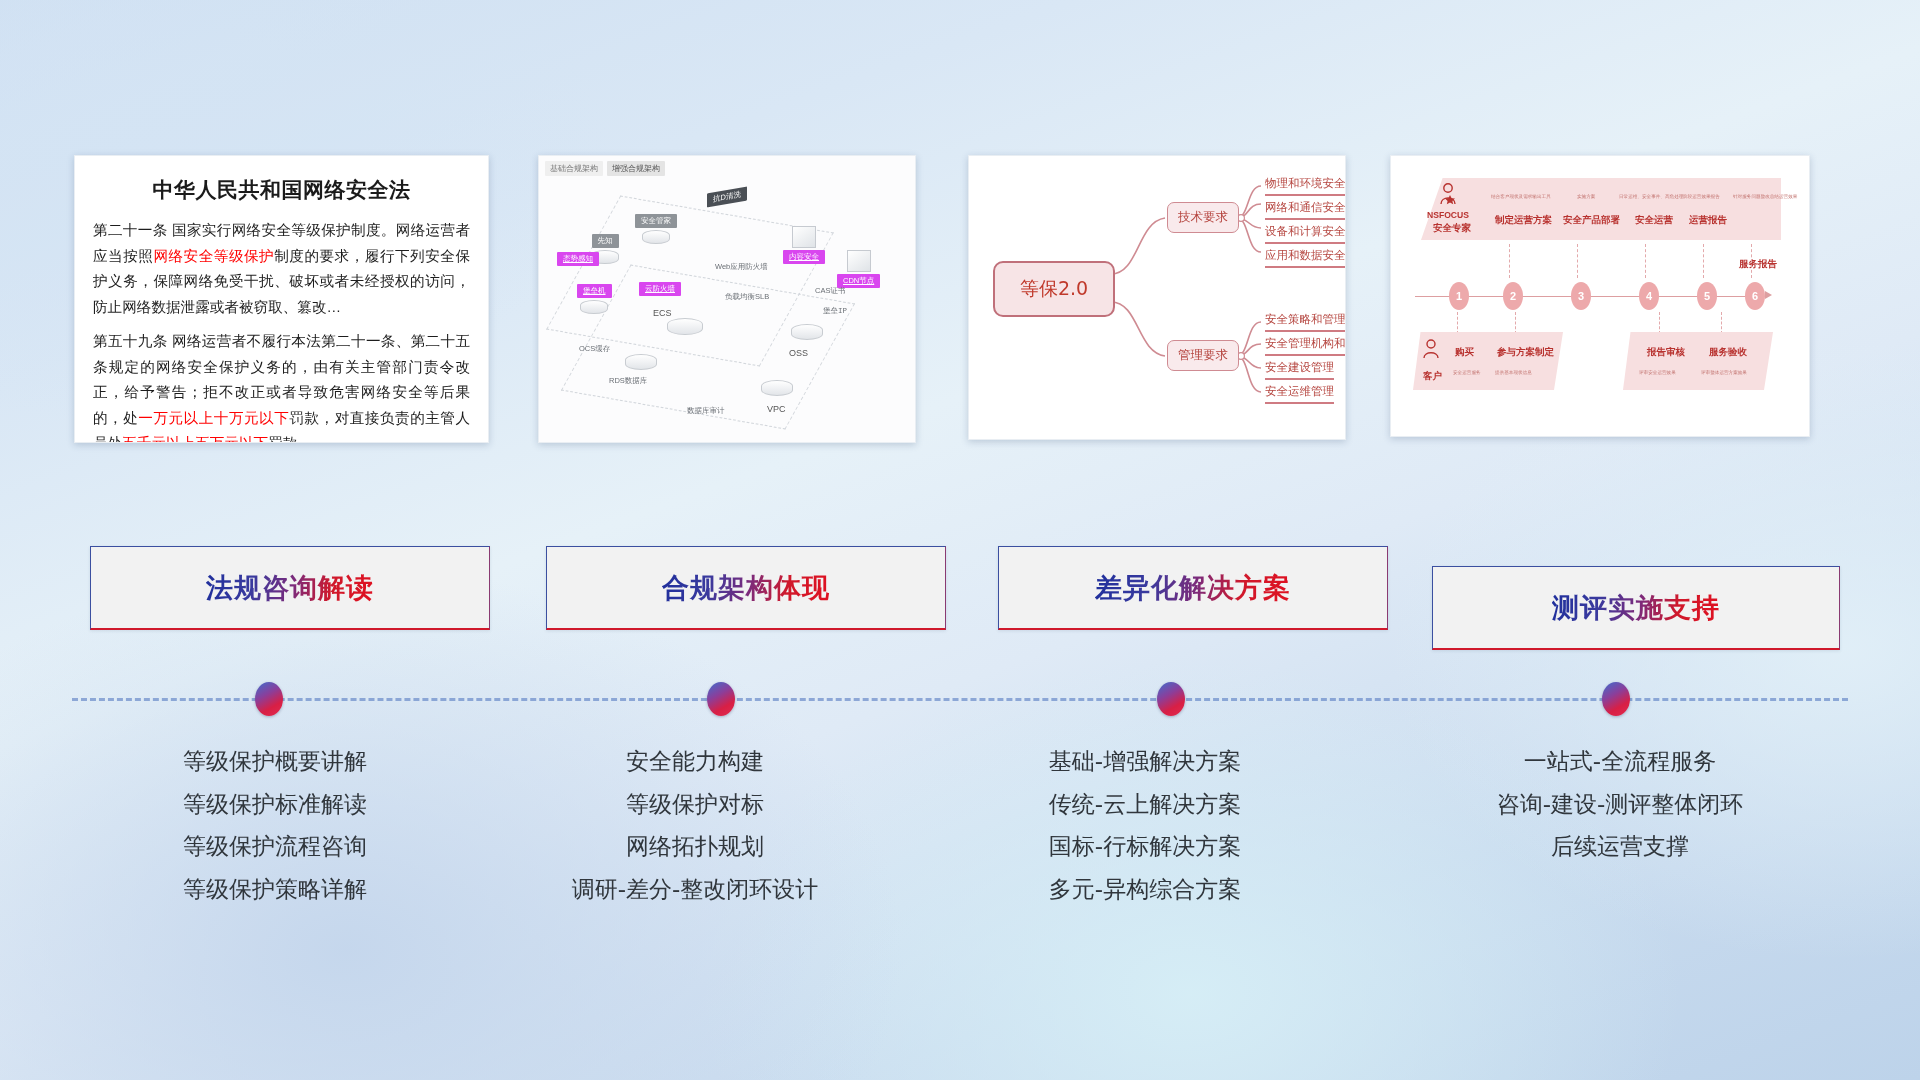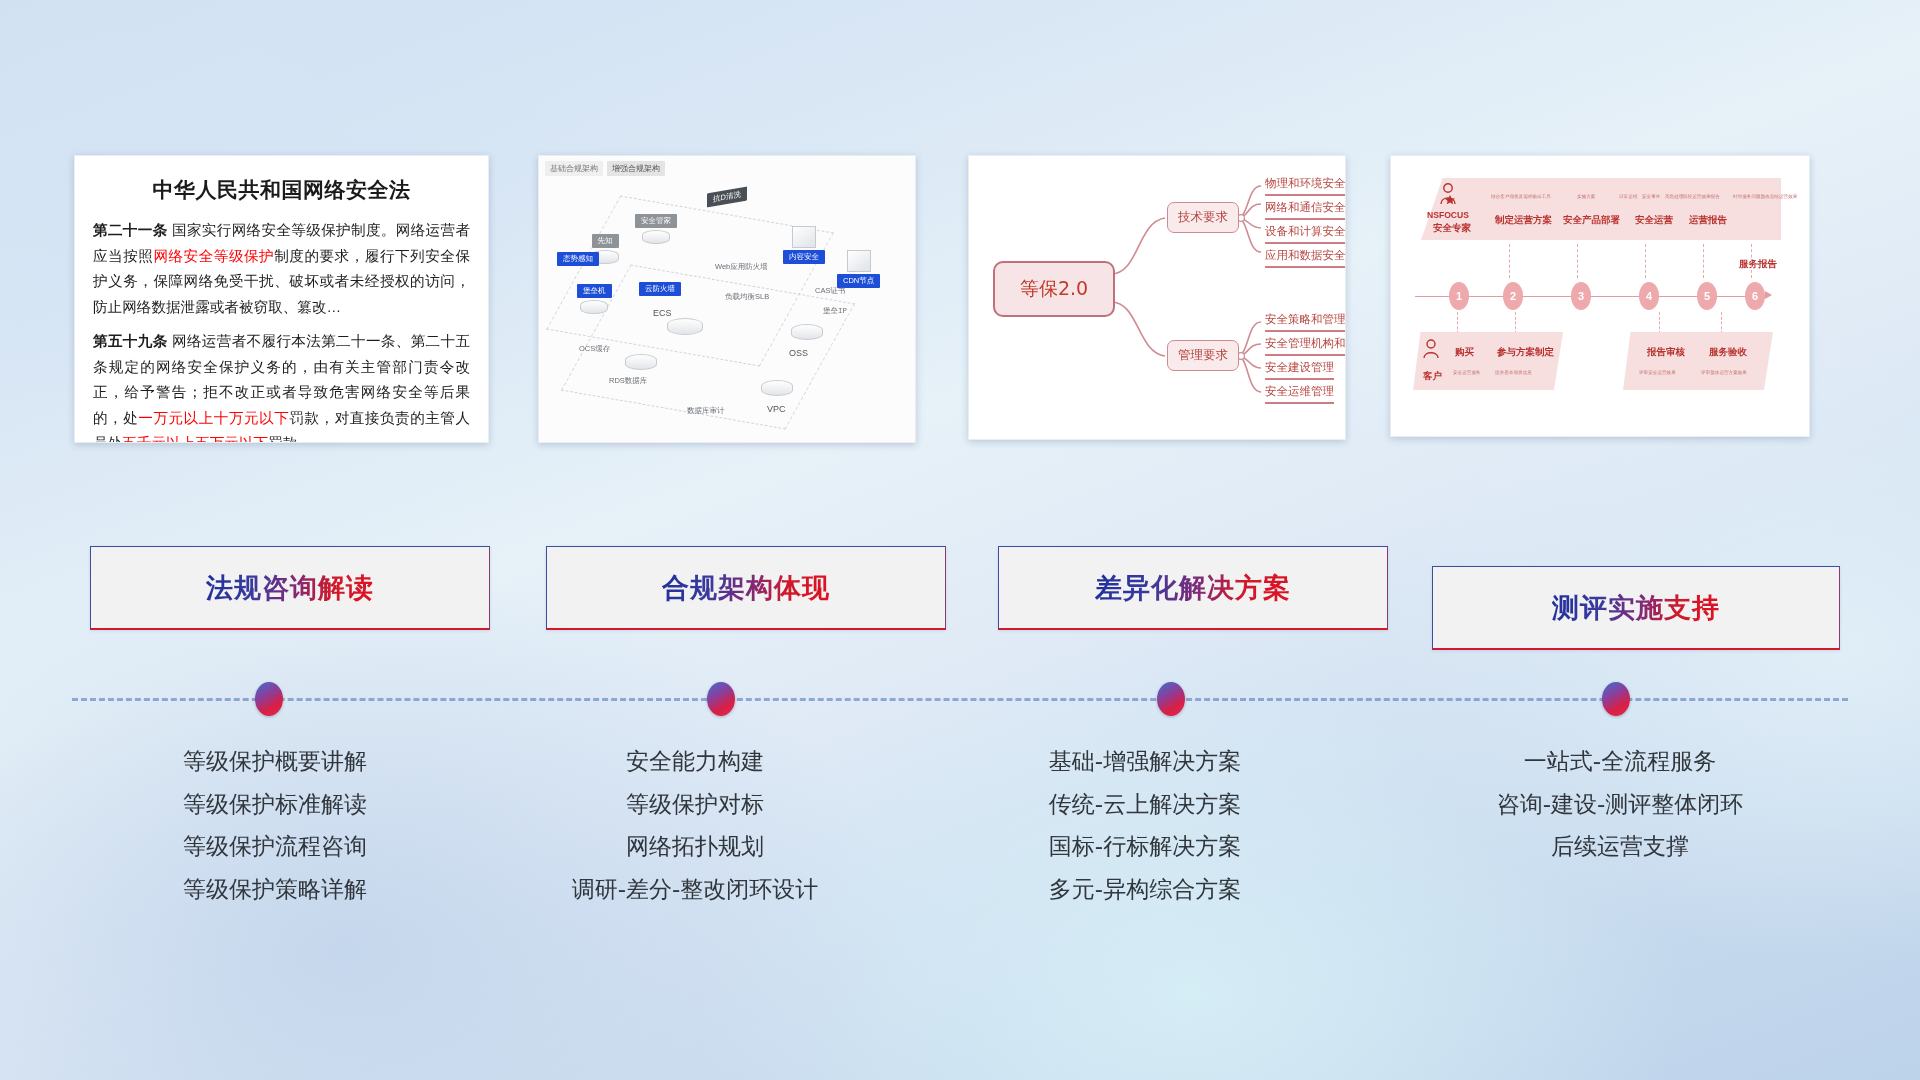--- a/index.html
+++ b/index.html
@@ -28,33 +28,33 @@
   .card.c3{left:968px;width:378px;height:285px;}
   .card.c4{left:1390px;width:420px;height:282px;}
 
   
   .law{padding:14px 18px 8px 18px;box-sizing:border-box;height:100%;}
   .law h1{
     font-size:21px;margin:6px 0 14px 0;text-align:center;font-weight:bold;color:#1b1b1b;
     font-family:"DejaVu Sans","Liberation Sans",sans-serif;letter-spacing:.5px;
   }
   .law p{font-size:14.6px;line-height:1.75;color:#1d1d1d;margin:0 0 9px 0;text-align:justify;}
-  .law b{font-weight:bold;}
+  .law b{font-weight:normal;}
   .law .red{color:#ff0000;}
 
   
   .arch{position:relative;width:100%;height:100%;background:#fcfcfd;}
   .arch .tabs{position:absolute;left:6px;top:5px;display:flex;gap:4px;}
   .arch .tab{font-size:8px;padding:2px 5px;background:#e4e4e4;color:#555;border-radius:1px;}
   .arch .tab.sel{background:#efefef;color:#777;}
   .arch .plane{position:absolute;border:1px dashed #d3d7dc;transform:skewX(-29deg) skewY(9deg);}
   .arch .node{position:absolute;display:flex;flex-direction:column;align-items:center;}
   .arch .chip{font-size:7.5px;color:#fff;background:#8e9398;padding:2px 6px;border-radius:1px;white-space:nowrap;}
   .arch .chip.dark{background:#4a4f55;}
-  .arch .chip.light{background:#1d4ed8;}
+  .arch .chip.light{background:#d946ef;text-decoration:underline;}
   .arch .cyl{width:26px;height:12px;margin-top:2px;
     background:linear-gradient(#ffffff,#e2e5e9);border:1px solid #c8ccd1;border-radius:50%/38%;}
   .arch .box3d{width:22px;height:20px;margin-top:2px;background:linear-gradient(145deg,#ffffff,#dfe3e7);
     border:1px solid #c6cad0;}
   .arch .lbl{position:absolute;font-size:7.5px;color:#6a6f75;white-space:nowrap;}
 
   
   .mm{position:relative;width:100%;height:100%;background:#fff;}
   .mm .root{
     position:absolute;left:24px;top:105px;width:118px;height:52px;

